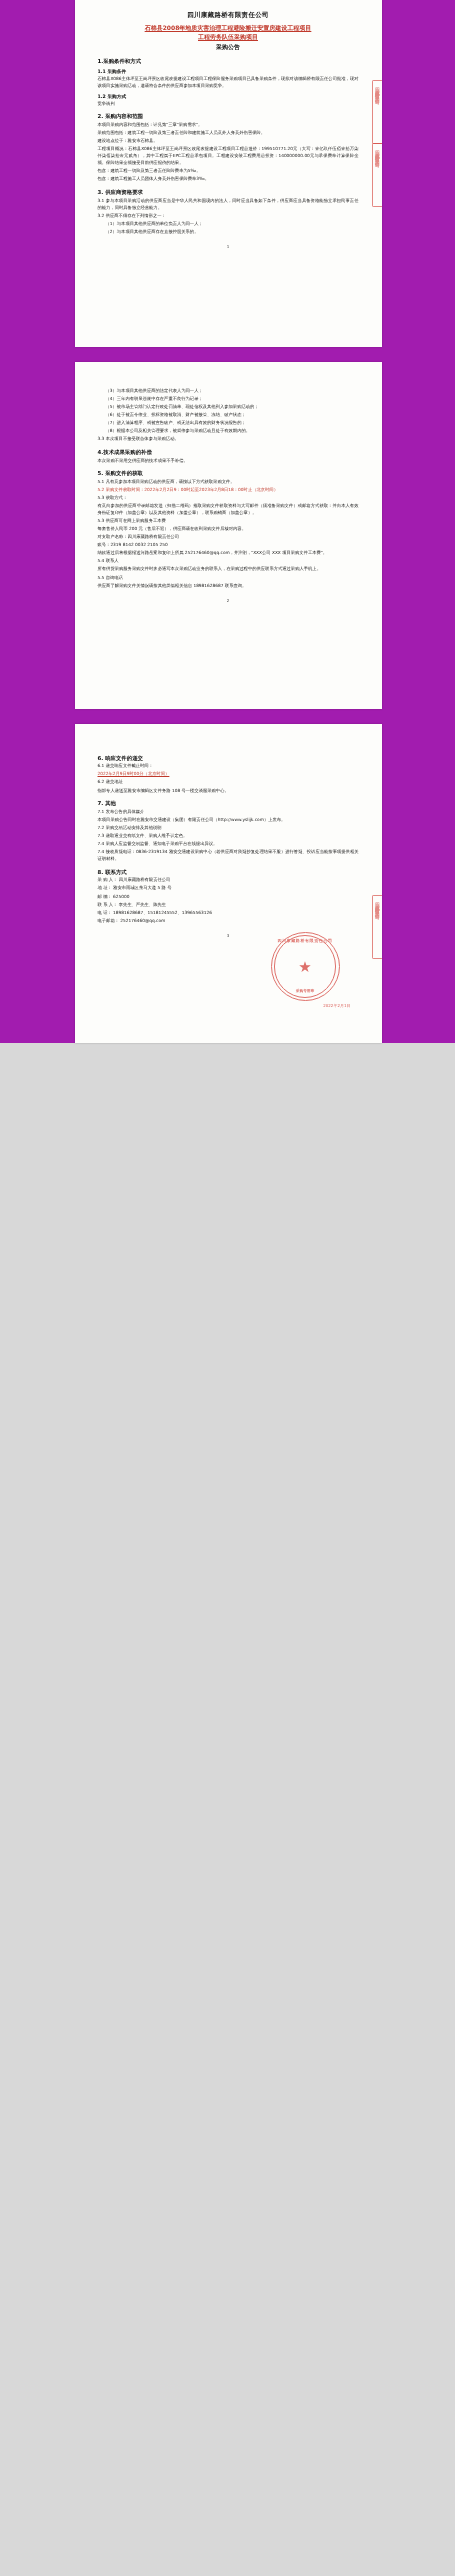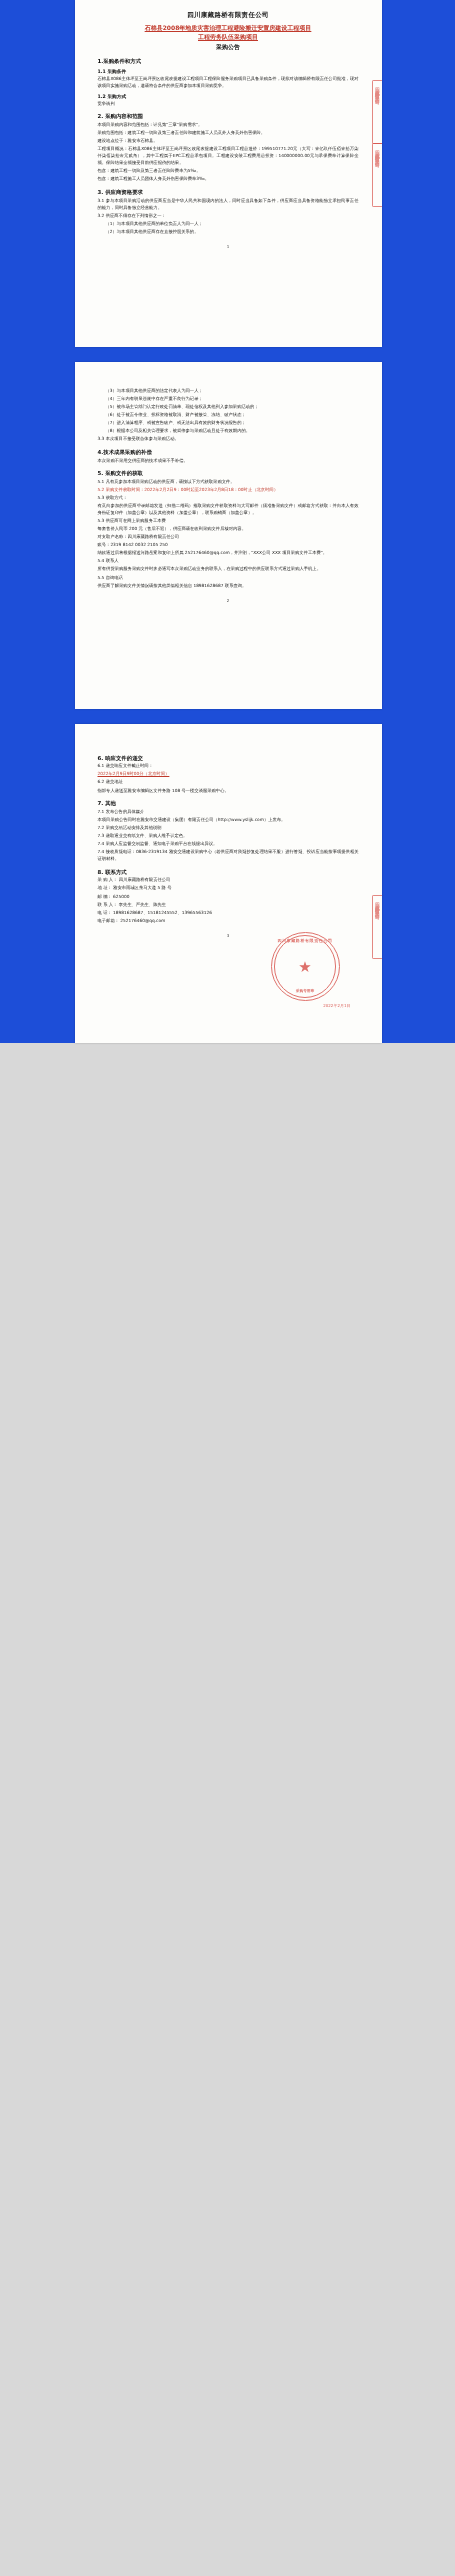--- a/index.html
+++ b/index.html
@@ -1,17 +1,17 @@
 <!DOCTYPE html>
 <html style="font-size:9px"><head>
 <meta charset="utf-8">
 <style>
   html,body{margin:0;padding:0;background:#d8d8d8;}
   body{font-family:"DejaVu Sans","Liberation Sans",sans-serif;}
-  .page-wrap{width:456px;margin:0 auto;background:#1d4ed8;position:relative;}
+  .page-wrap{width:456px;margin:0 auto;background:#a21caf;position:relative;}
   .sheet{
     width:307px;margin:0 auto;background:#fdfdfb;position:relative;
     box-shadow:0 0 1.7px rgba(0,0,0,.25);
     padding:10.2px 23px 12.5px 23px;box-sizing:border-box;
     overflow:hidden;
   }
   .sheet + .sheet{margin-top:15px;}
   .doc-title{
     text-align:center;font-weight:bold;font-size:6.5px;color:#1a1a1a;
     letter-spacing:0.3px;margin:1.1px 0 3.4px 0;font-family:"DejaVu Sans",sans-serif;

